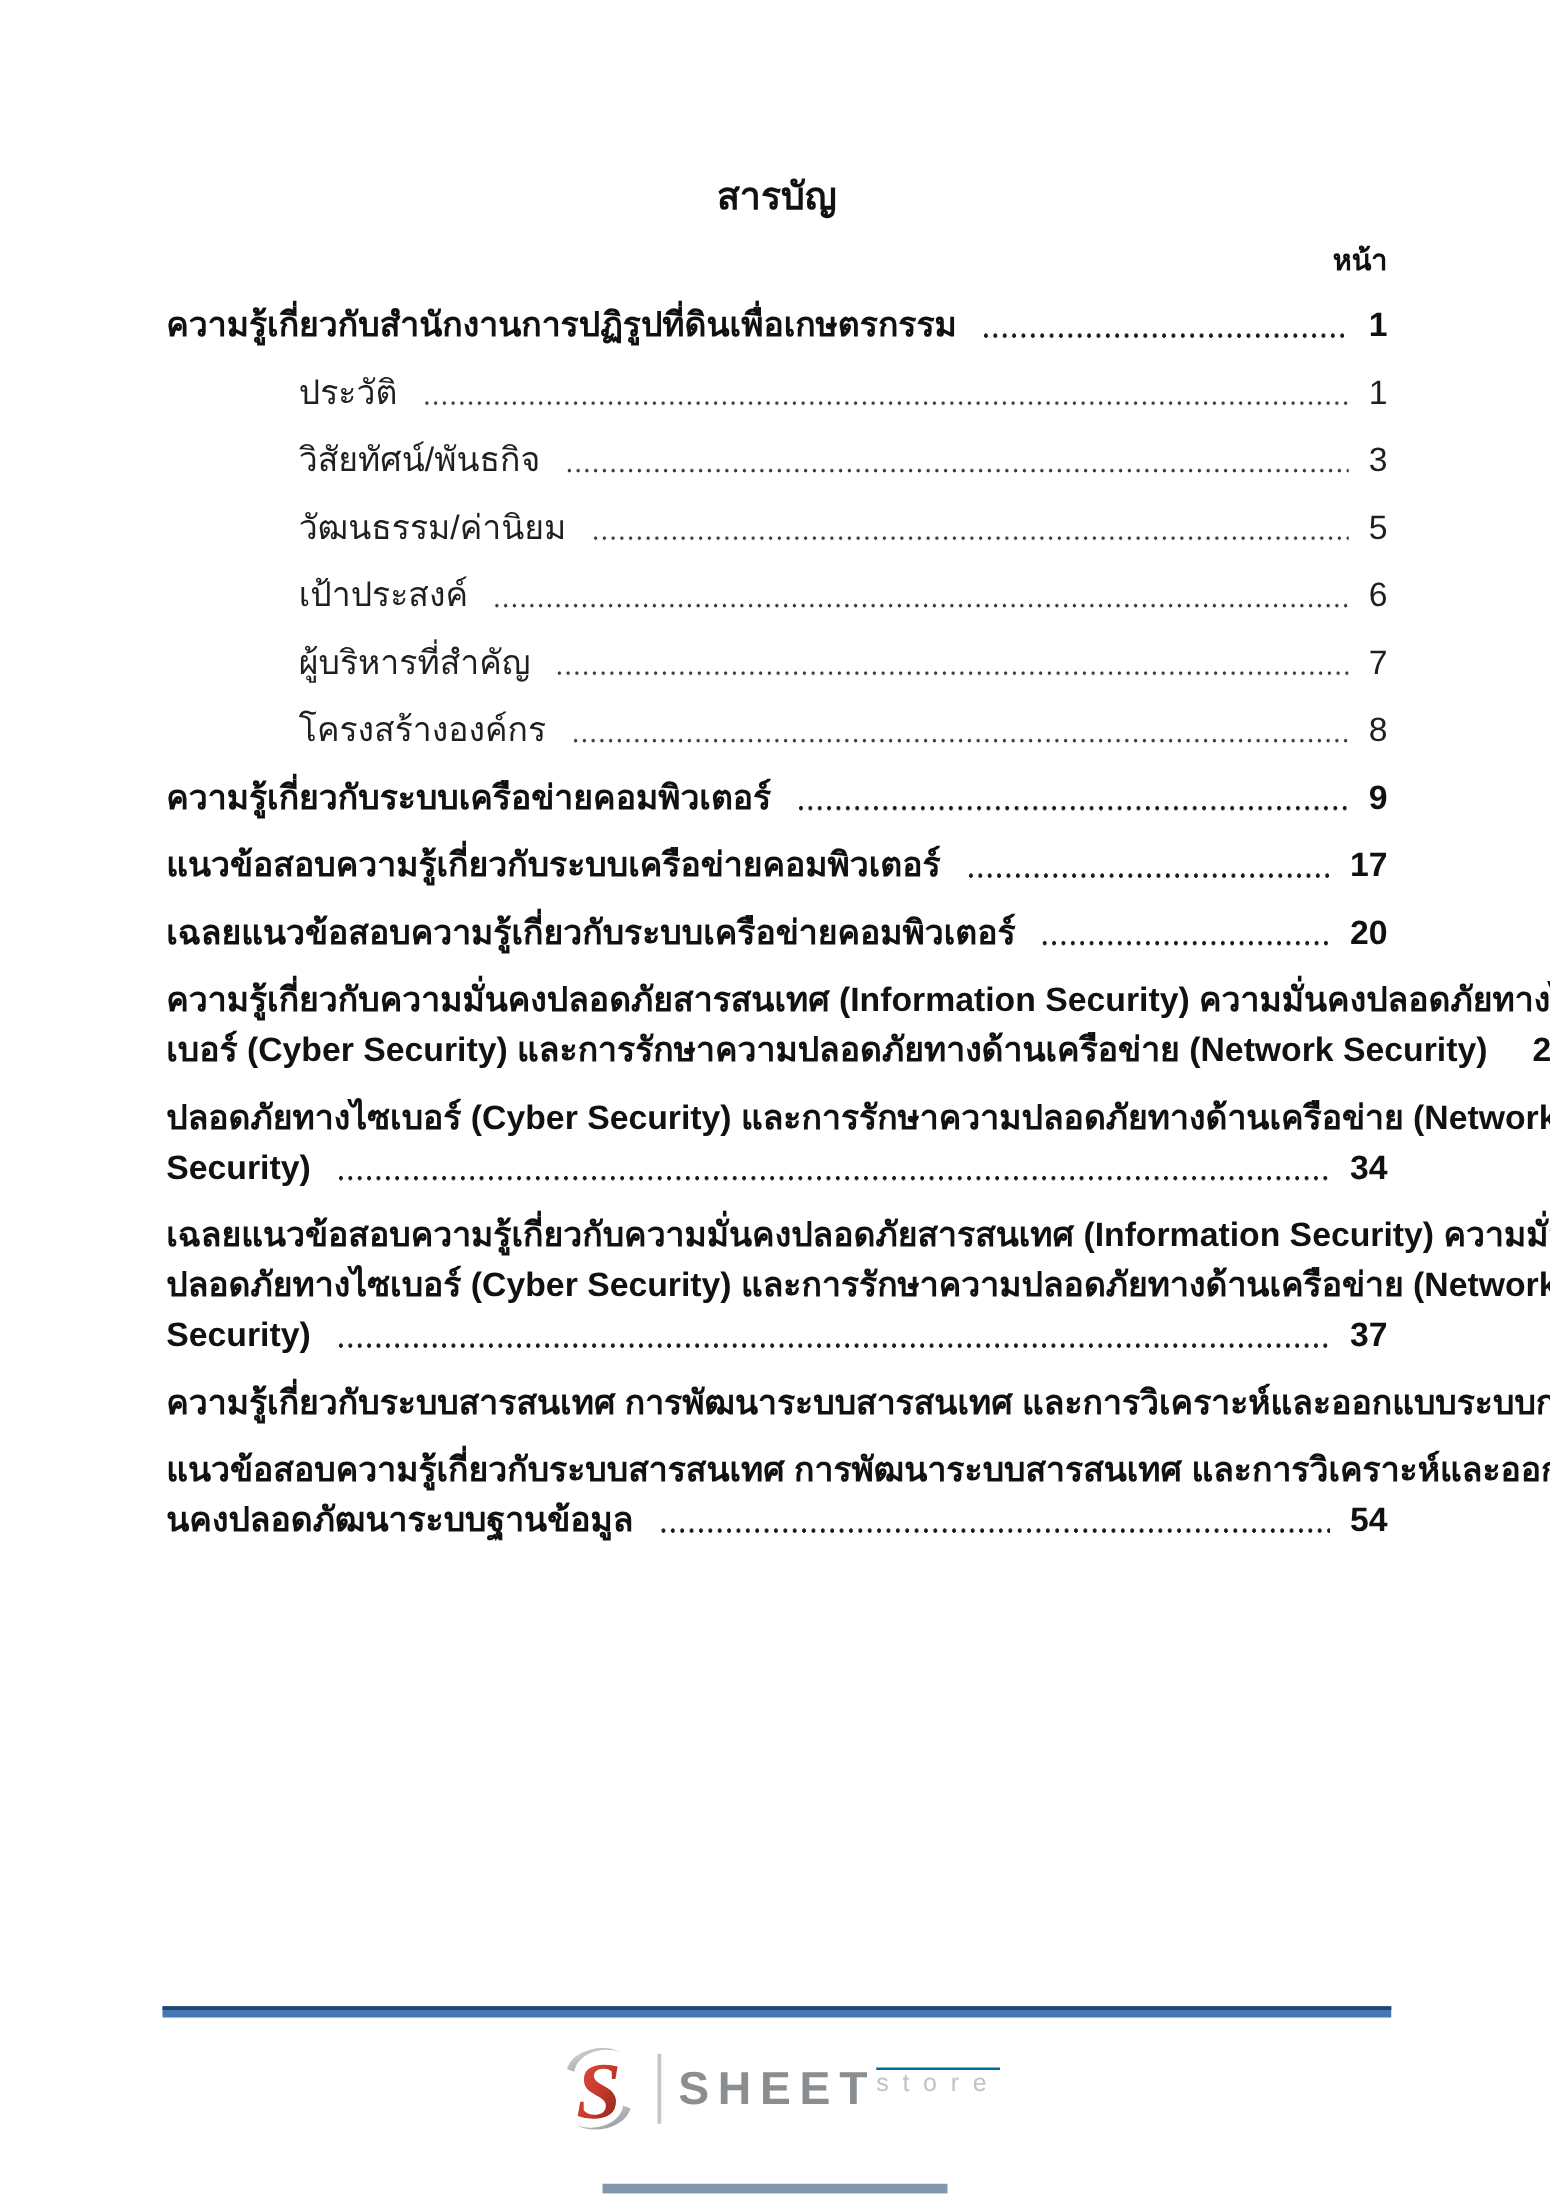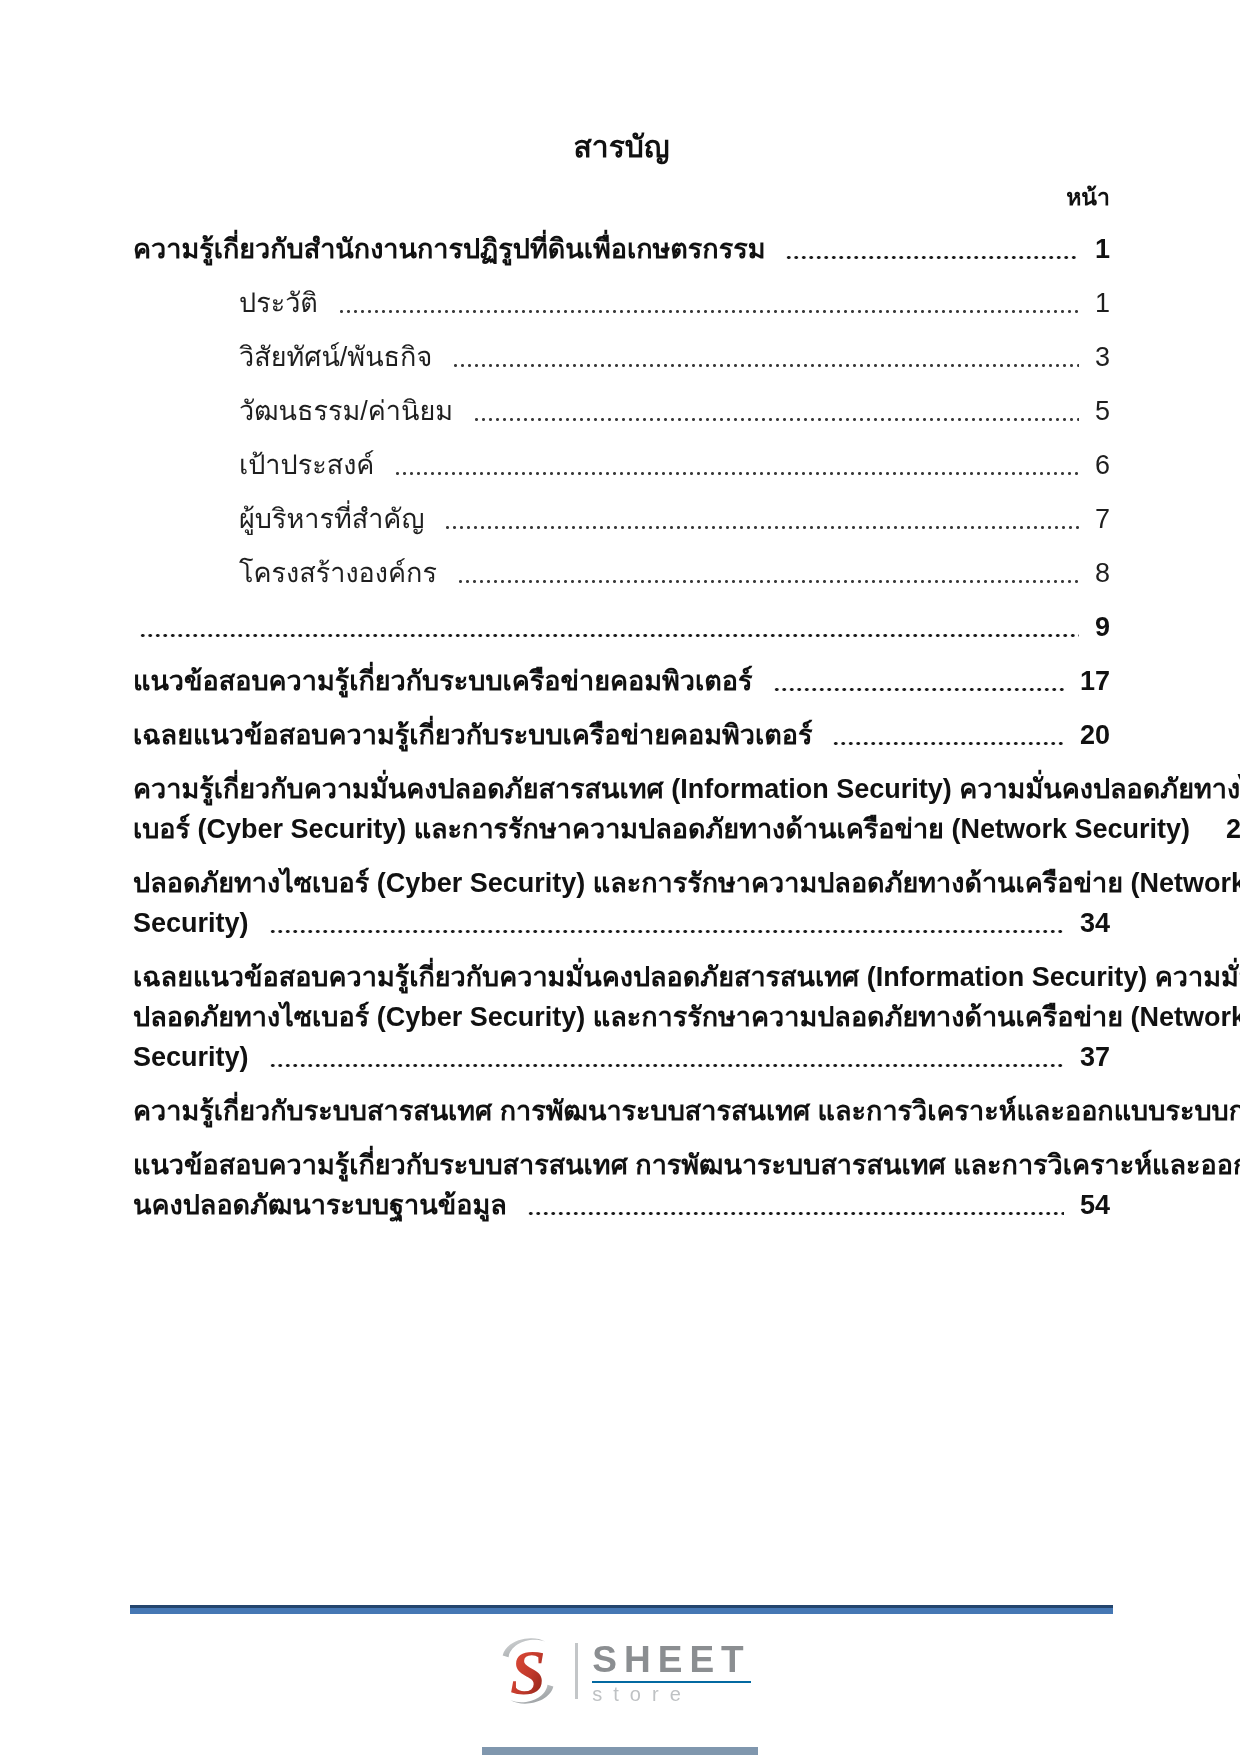--- a/index.html
+++ b/index.html
@@ -9,21 +9,21 @@
     height: 1755px;
     margin: 0 auto;
     background: #ffffff;
     font-family: "Liberation Sans", sans-serif;
     color: #1f1f1f;
     overflow: hidden;
   }
   .content {
     position: absolute;
     left: 133px;
-    top: 0;
+    top: 11px;
     width: 977px;
   }
   .doc-title {
     padding-top: 125px;
     text-align: center;
     font-size: 30px;
     font-weight: 700;
     line-height: 44px;
     color: #111;
   }
@@ -82,21 +82,21 @@
     justify-content: center;
     align-items: center;
   }
   .logo-mark { width: 78px; height: 78px; flex: 0 0 auto; }
   .logo-divider {
     width: 3px; height: 56px;
     background: #c3c6c8;
     margin: 0 14px 0 8px;
     flex: 0 0 auto;
   }
-  .logo-textblock { display: flex; flex-direction: column; }
+  .logo-textblock { display: flex; flex-direction: row; text-align: center; }
   .logo-title {
     font-size: 37px;
     font-weight: 700;
     letter-spacing: 7px;
     color: var(--logo-gray, #8b8e91);
     line-height: 38px;
   }
   .logo-subtitle {
     font-size: 20px;
     letter-spacing: 11px;
@@ -167,20 +167,21 @@
         </div>
         <div class="entry indent">
           <div class="entry-line">
             <span class="entry-text">โครงสร้างองค์กร</span>
             <span class="dots"></span>
             <span class="page-num">8</span>
           </div>
         </div>
         <div class="entry bold">
           <div class="entry-line">
+            <span class="entry-text">ความรู้เกี่ยวกับระบบเครือข่ายคอมพิวเตอร์</span>
             <span class="dots"></span>
             <span class="page-num">9</span>
           </div>
         </div>
         <div class="entry bold">
           <div class="entry-line">
             <span class="entry-text">แนวข้อสอบความรู้เกี่ยวกับระบบเครือข่ายคอมพิวเตอร์</span>
             <span class="dots"></span>
             <span class="page-num">17</span>
           </div>

